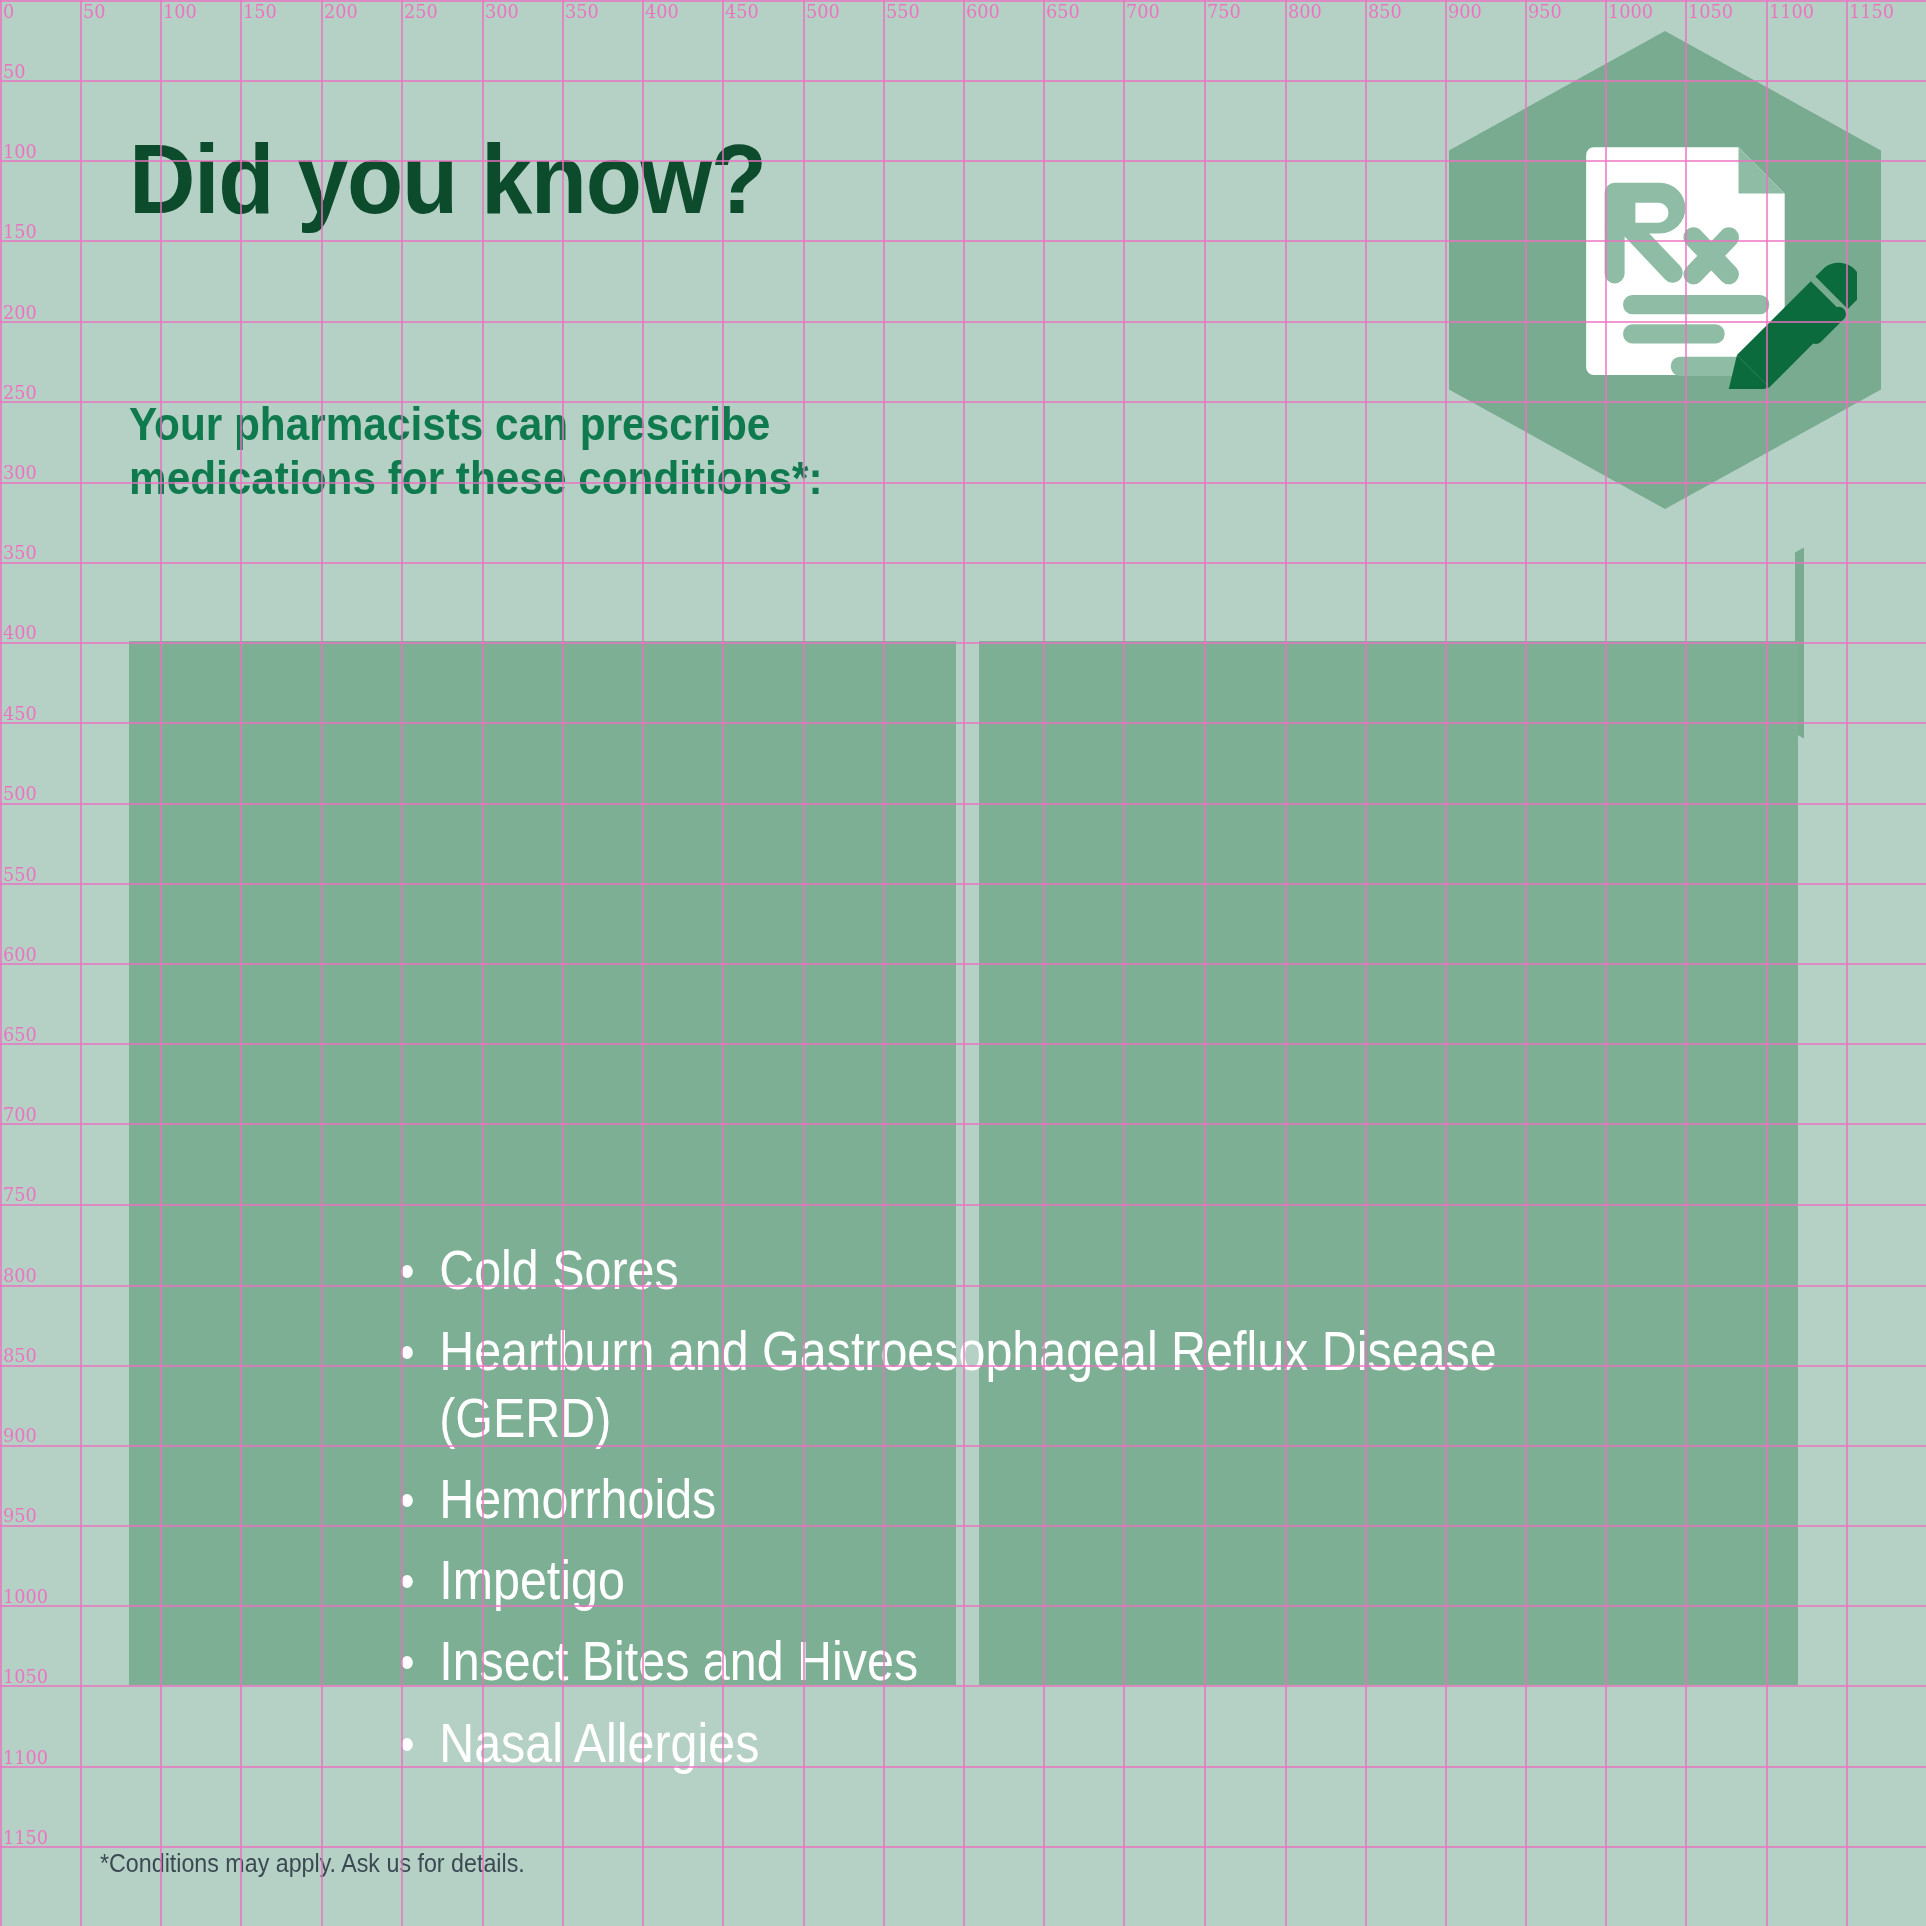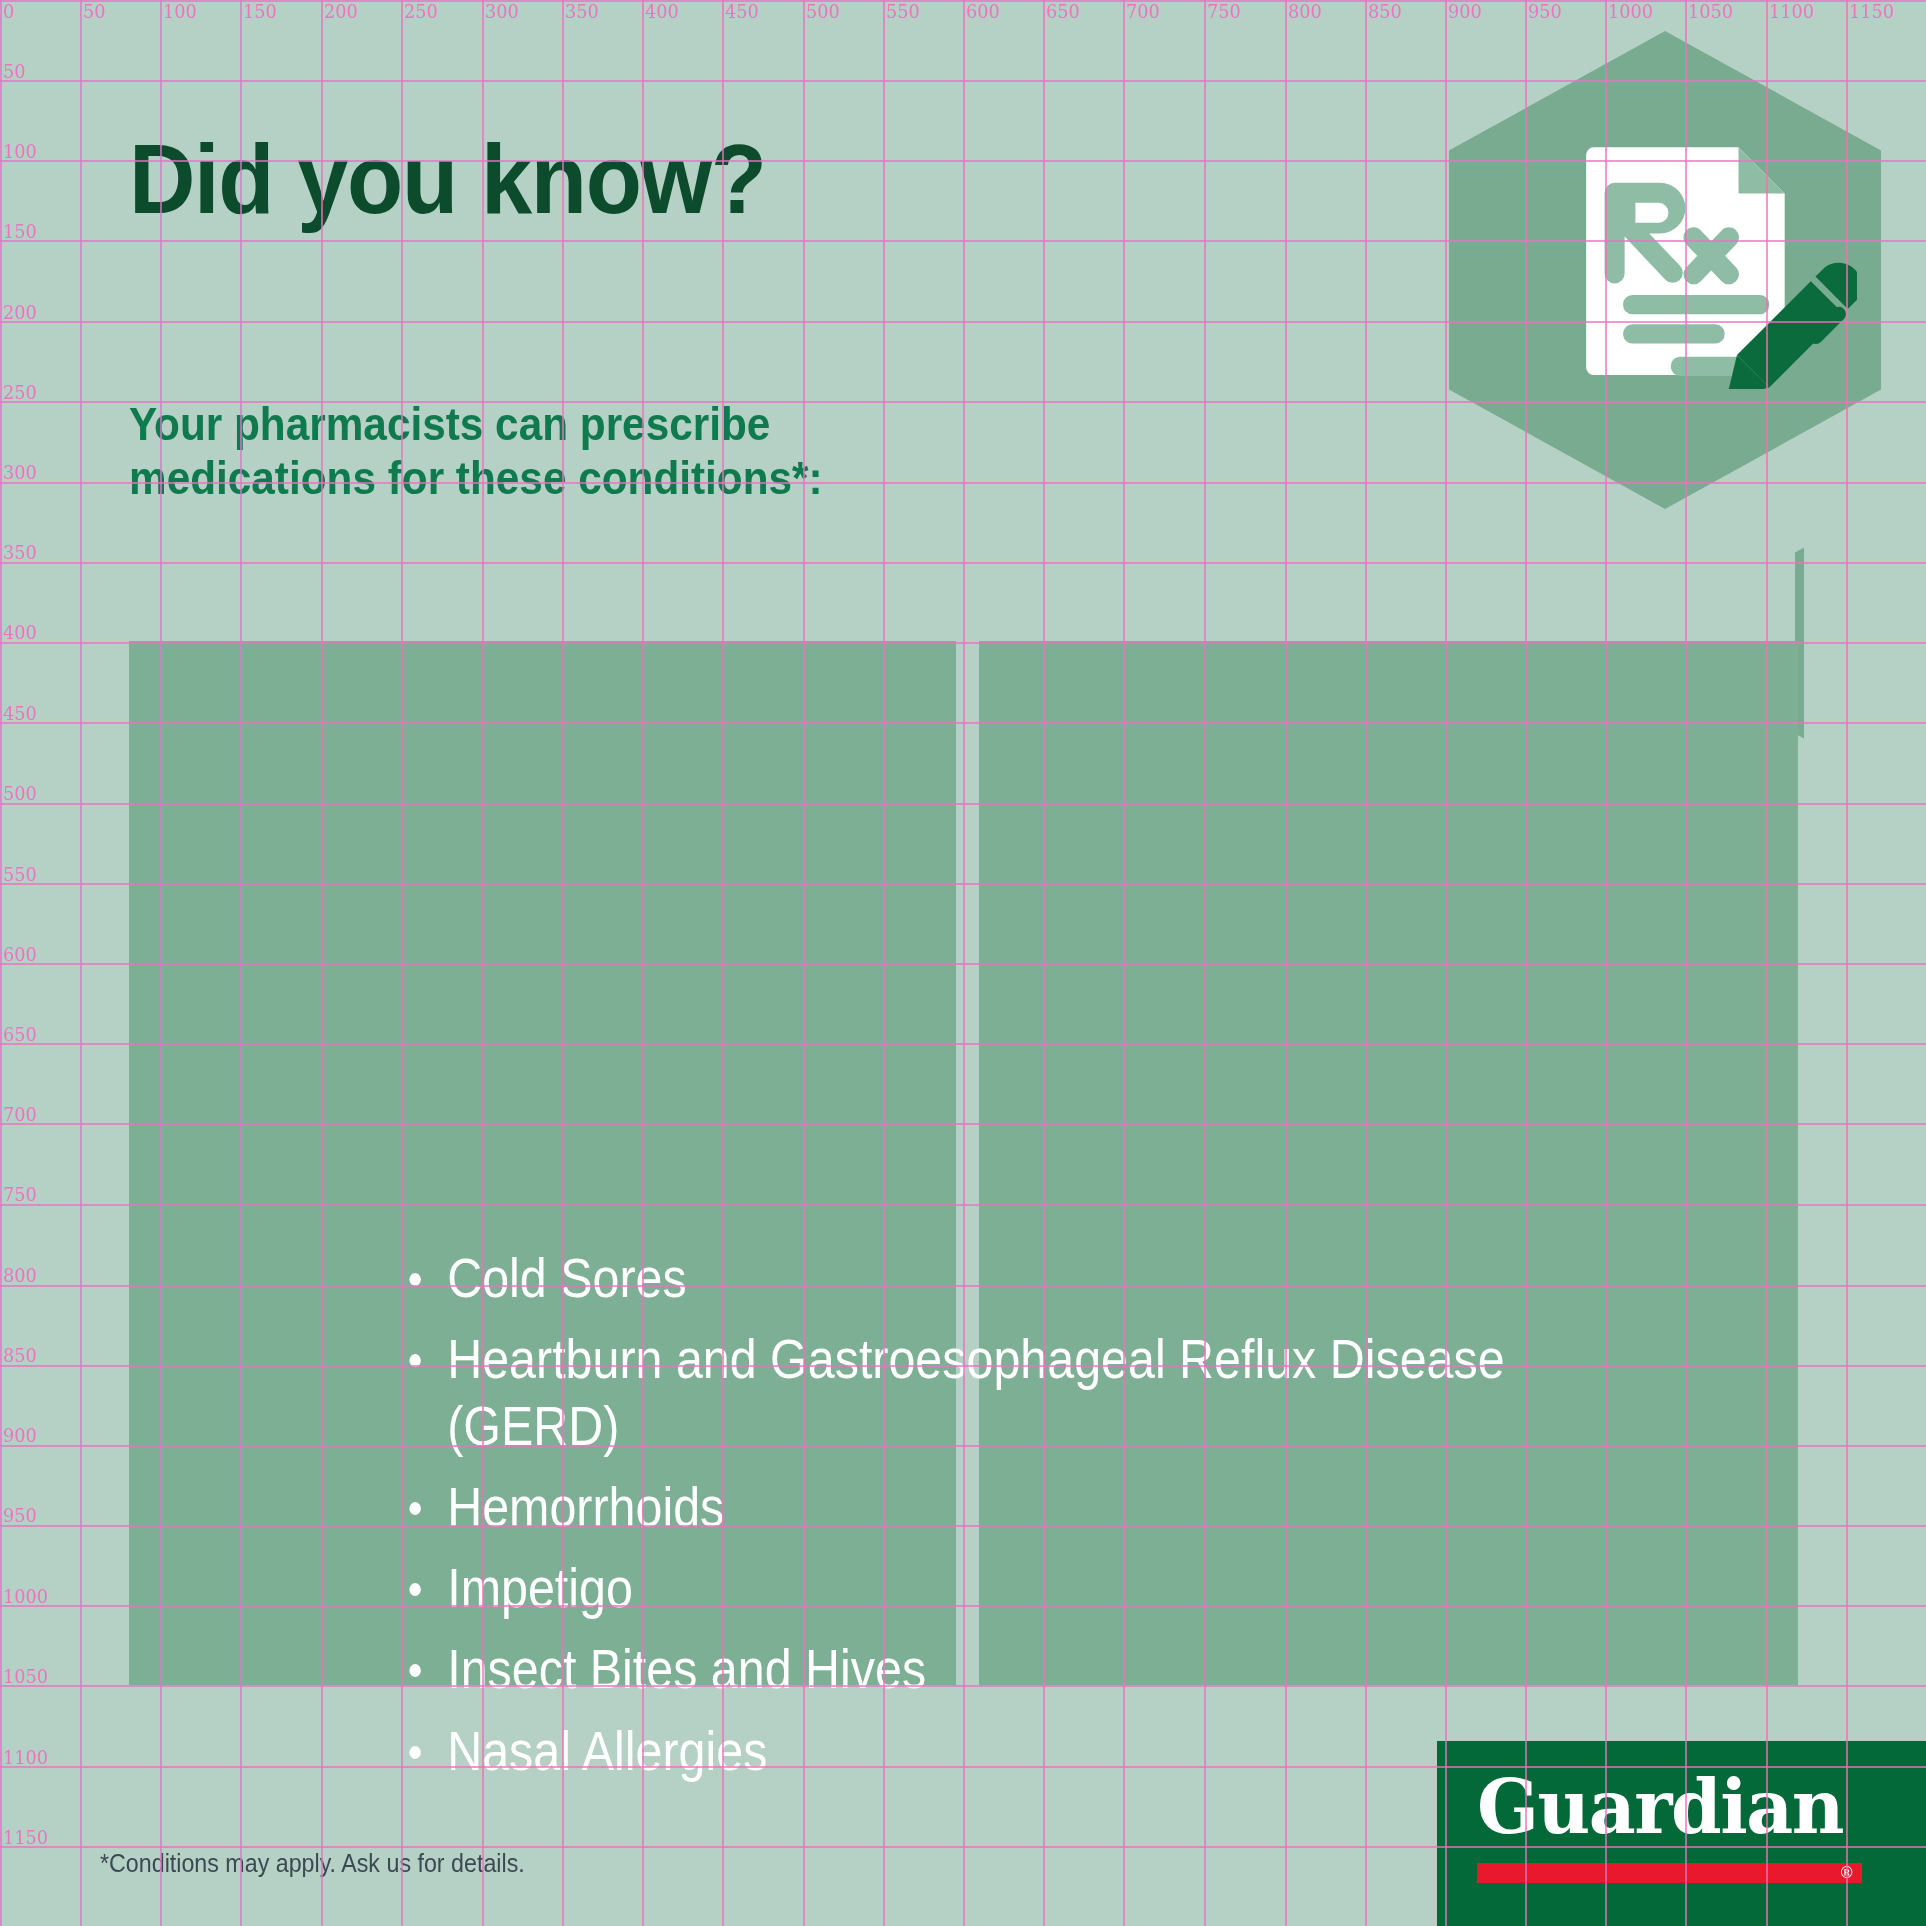--- a/index.html
+++ b/index.html
@@ -122,21 +122,21 @@
     transform: scaleX(0.92);
     transform-origin: left top;
     z-index: 40;
   }
 
   .cond-list {
     position: absolute;
     left: 389px;
     top: 1229px;
     width: 1310px;
-    margin: 16px;
+    margin: 8px;
     padding: 0;
     list-style: none;
     z-index: 40;
   }
   .cond-list li {
     position: relative;
     color: #ffffff;
     font-family: "Liberation Sans", sans-serif;
     font-weight: 400;
     font-size: 55px;
@@ -254,26 +254,20 @@
       <li><span class="bullet"></span><span>Cold Sores</span></li>
       <li><span class="bullet"></span><span>Heartburn and Gastroesophageal Reflux Disease (GERD)</span></li>
       <li><span class="bullet"></span><span>Hemorrhoids</span></li>
       <li><span class="bullet"></span><span>Impetigo</span></li>
       <li><span class="bullet"></span><span>Insect Bites and Hives</span></li>
       <li><span class="bullet"></span><span>Nasal Allergies</span></li>
     </ul>
 
   <div class="footnote">*Conditions may apply. Ask us for details.</div>
 
-  <div class="logo-box">
-    <div class="logo-word">Guardian</div>
-    <div class="logo-rule">
-      <span class="logo-reg">®</span>
-    </div>
-  </div>
 
   <div class="grid-overlay">
       <div class="gline-v" style="left: 0px;"></div>
       <div class="glabel glabel-v" style="left: 0px; top: 0px;">0</div>
       <div class="gline-v" style="left: 80px;"></div>
       <div class="glabel glabel-v" style="left: 80px; top: 0px;">50</div>
       <div class="gline-v" style="left: 160px;"></div>
       <div class="glabel glabel-v" style="left: 160px; top: 0px;">100</div>
       <div class="gline-v" style="left: 240px;"></div>
       <div class="glabel glabel-v" style="left: 240px; top: 0px;">150</div>

